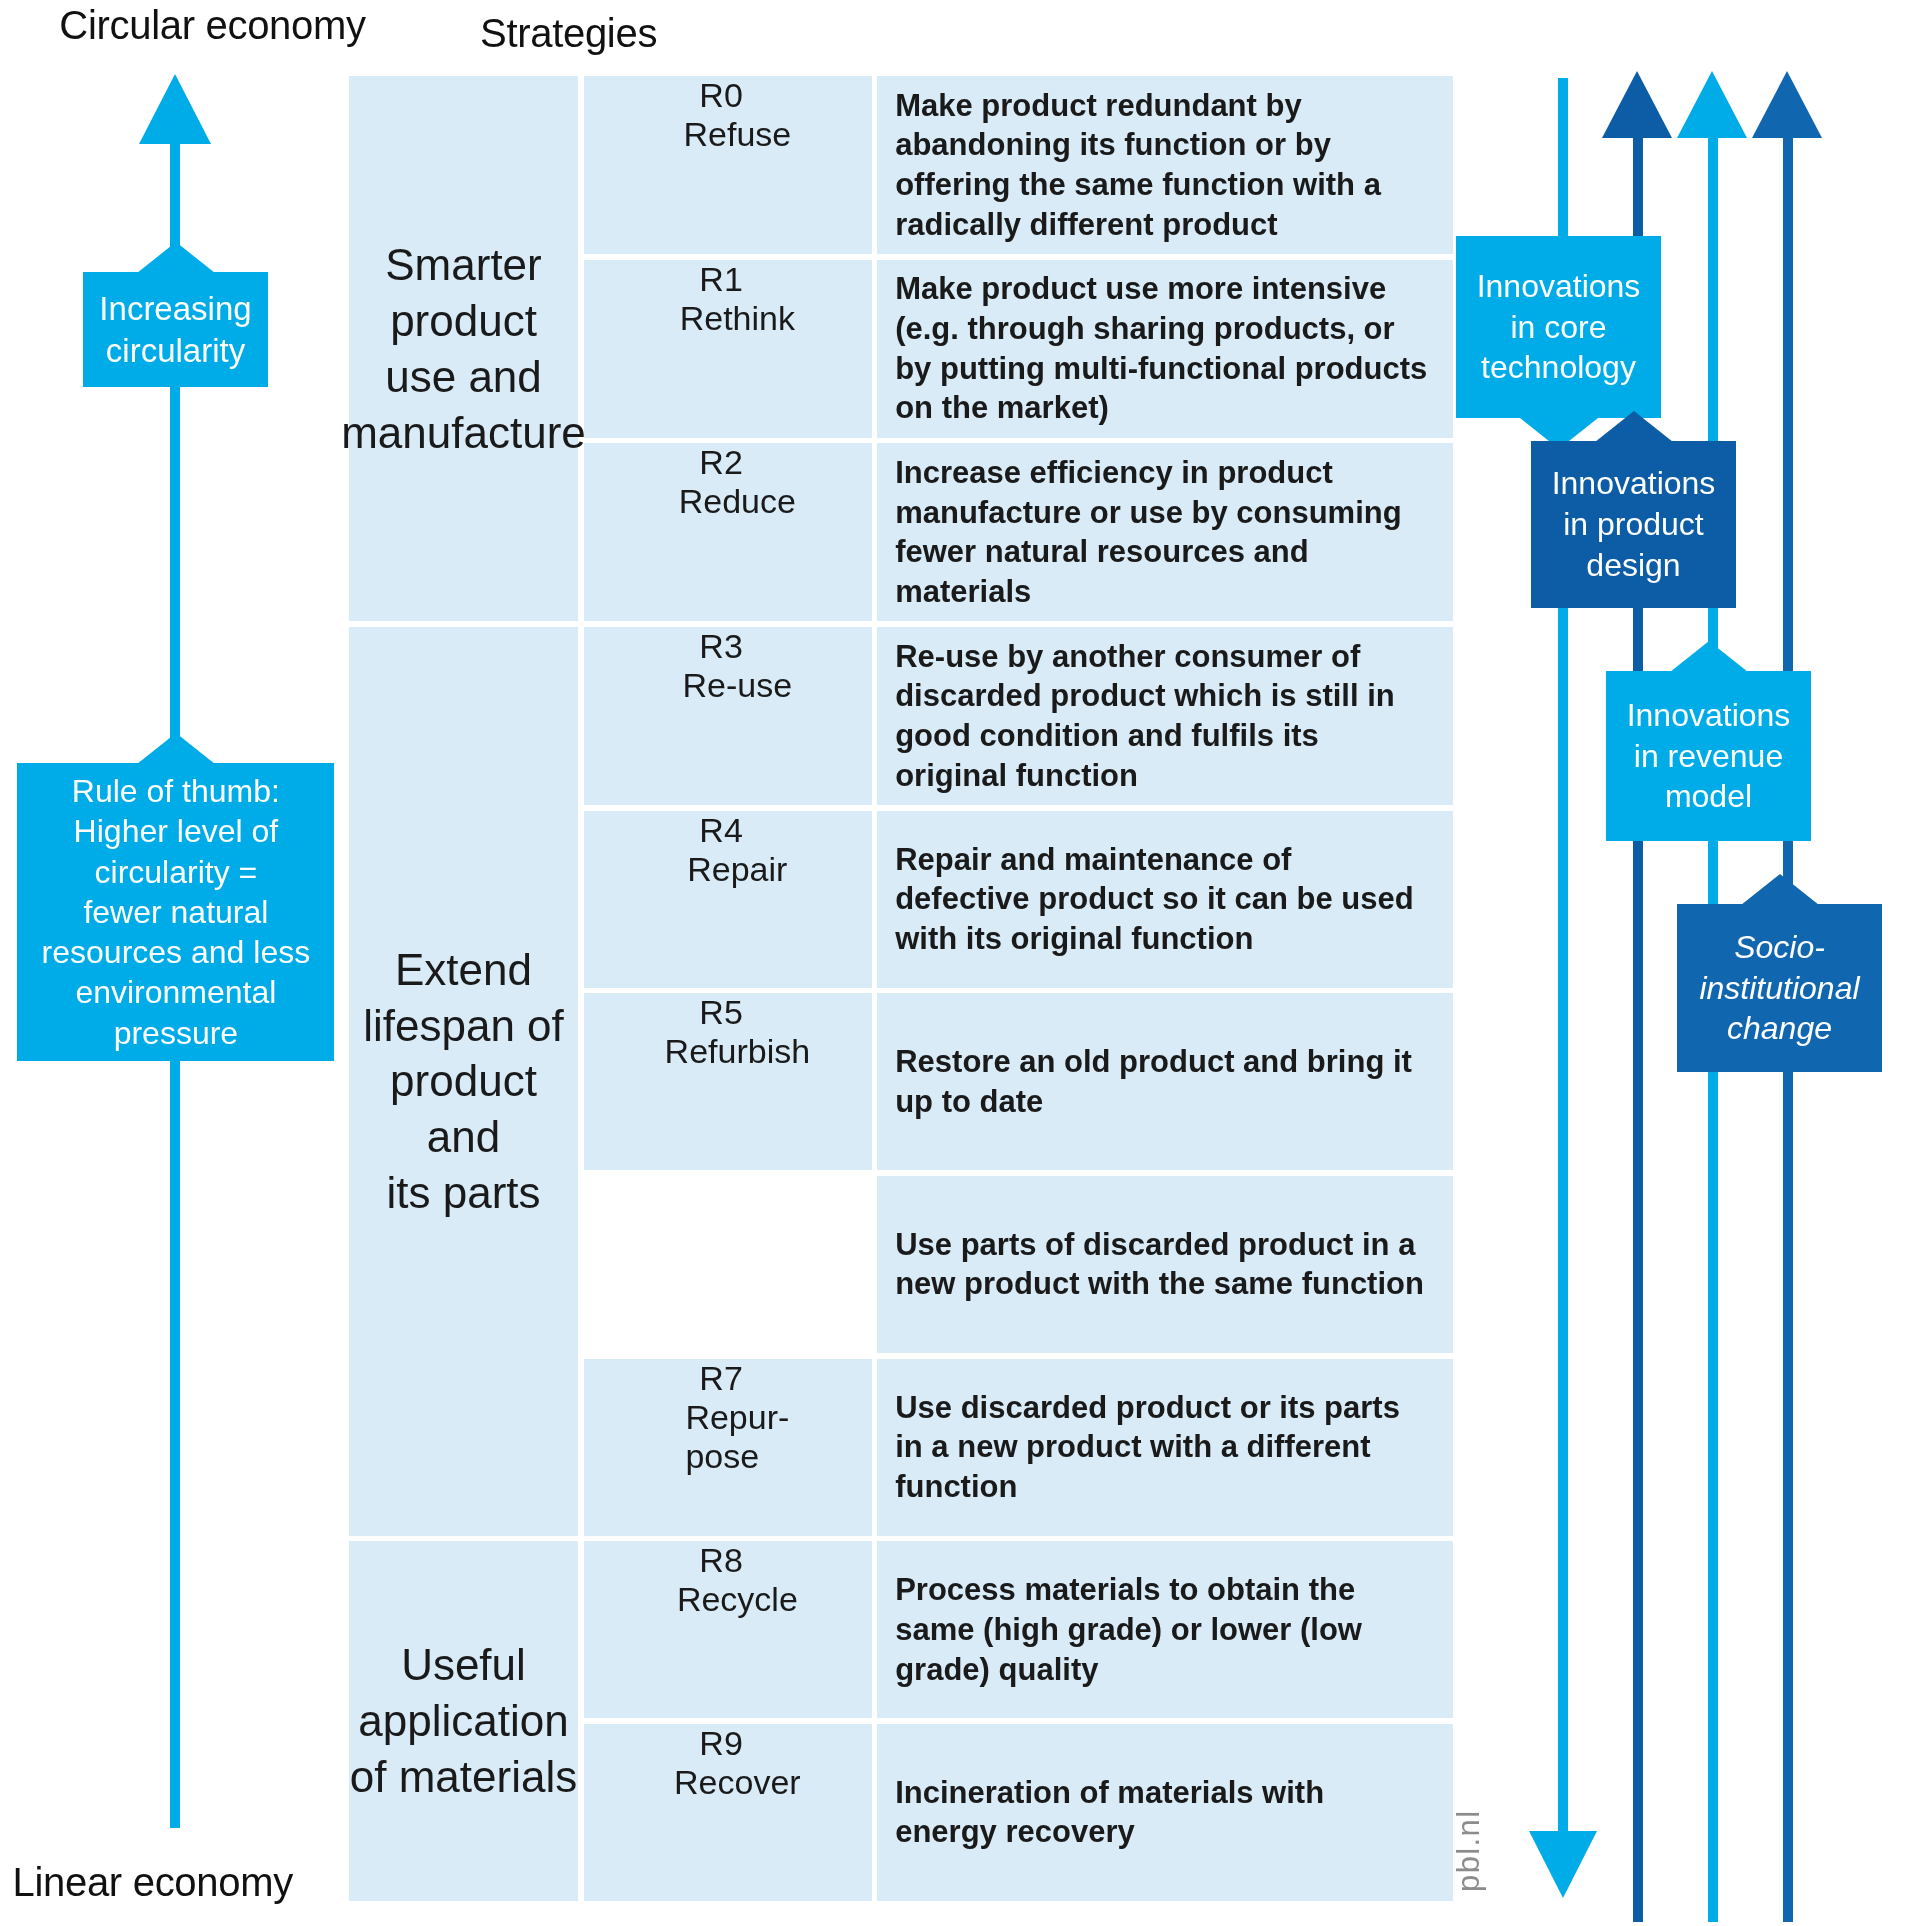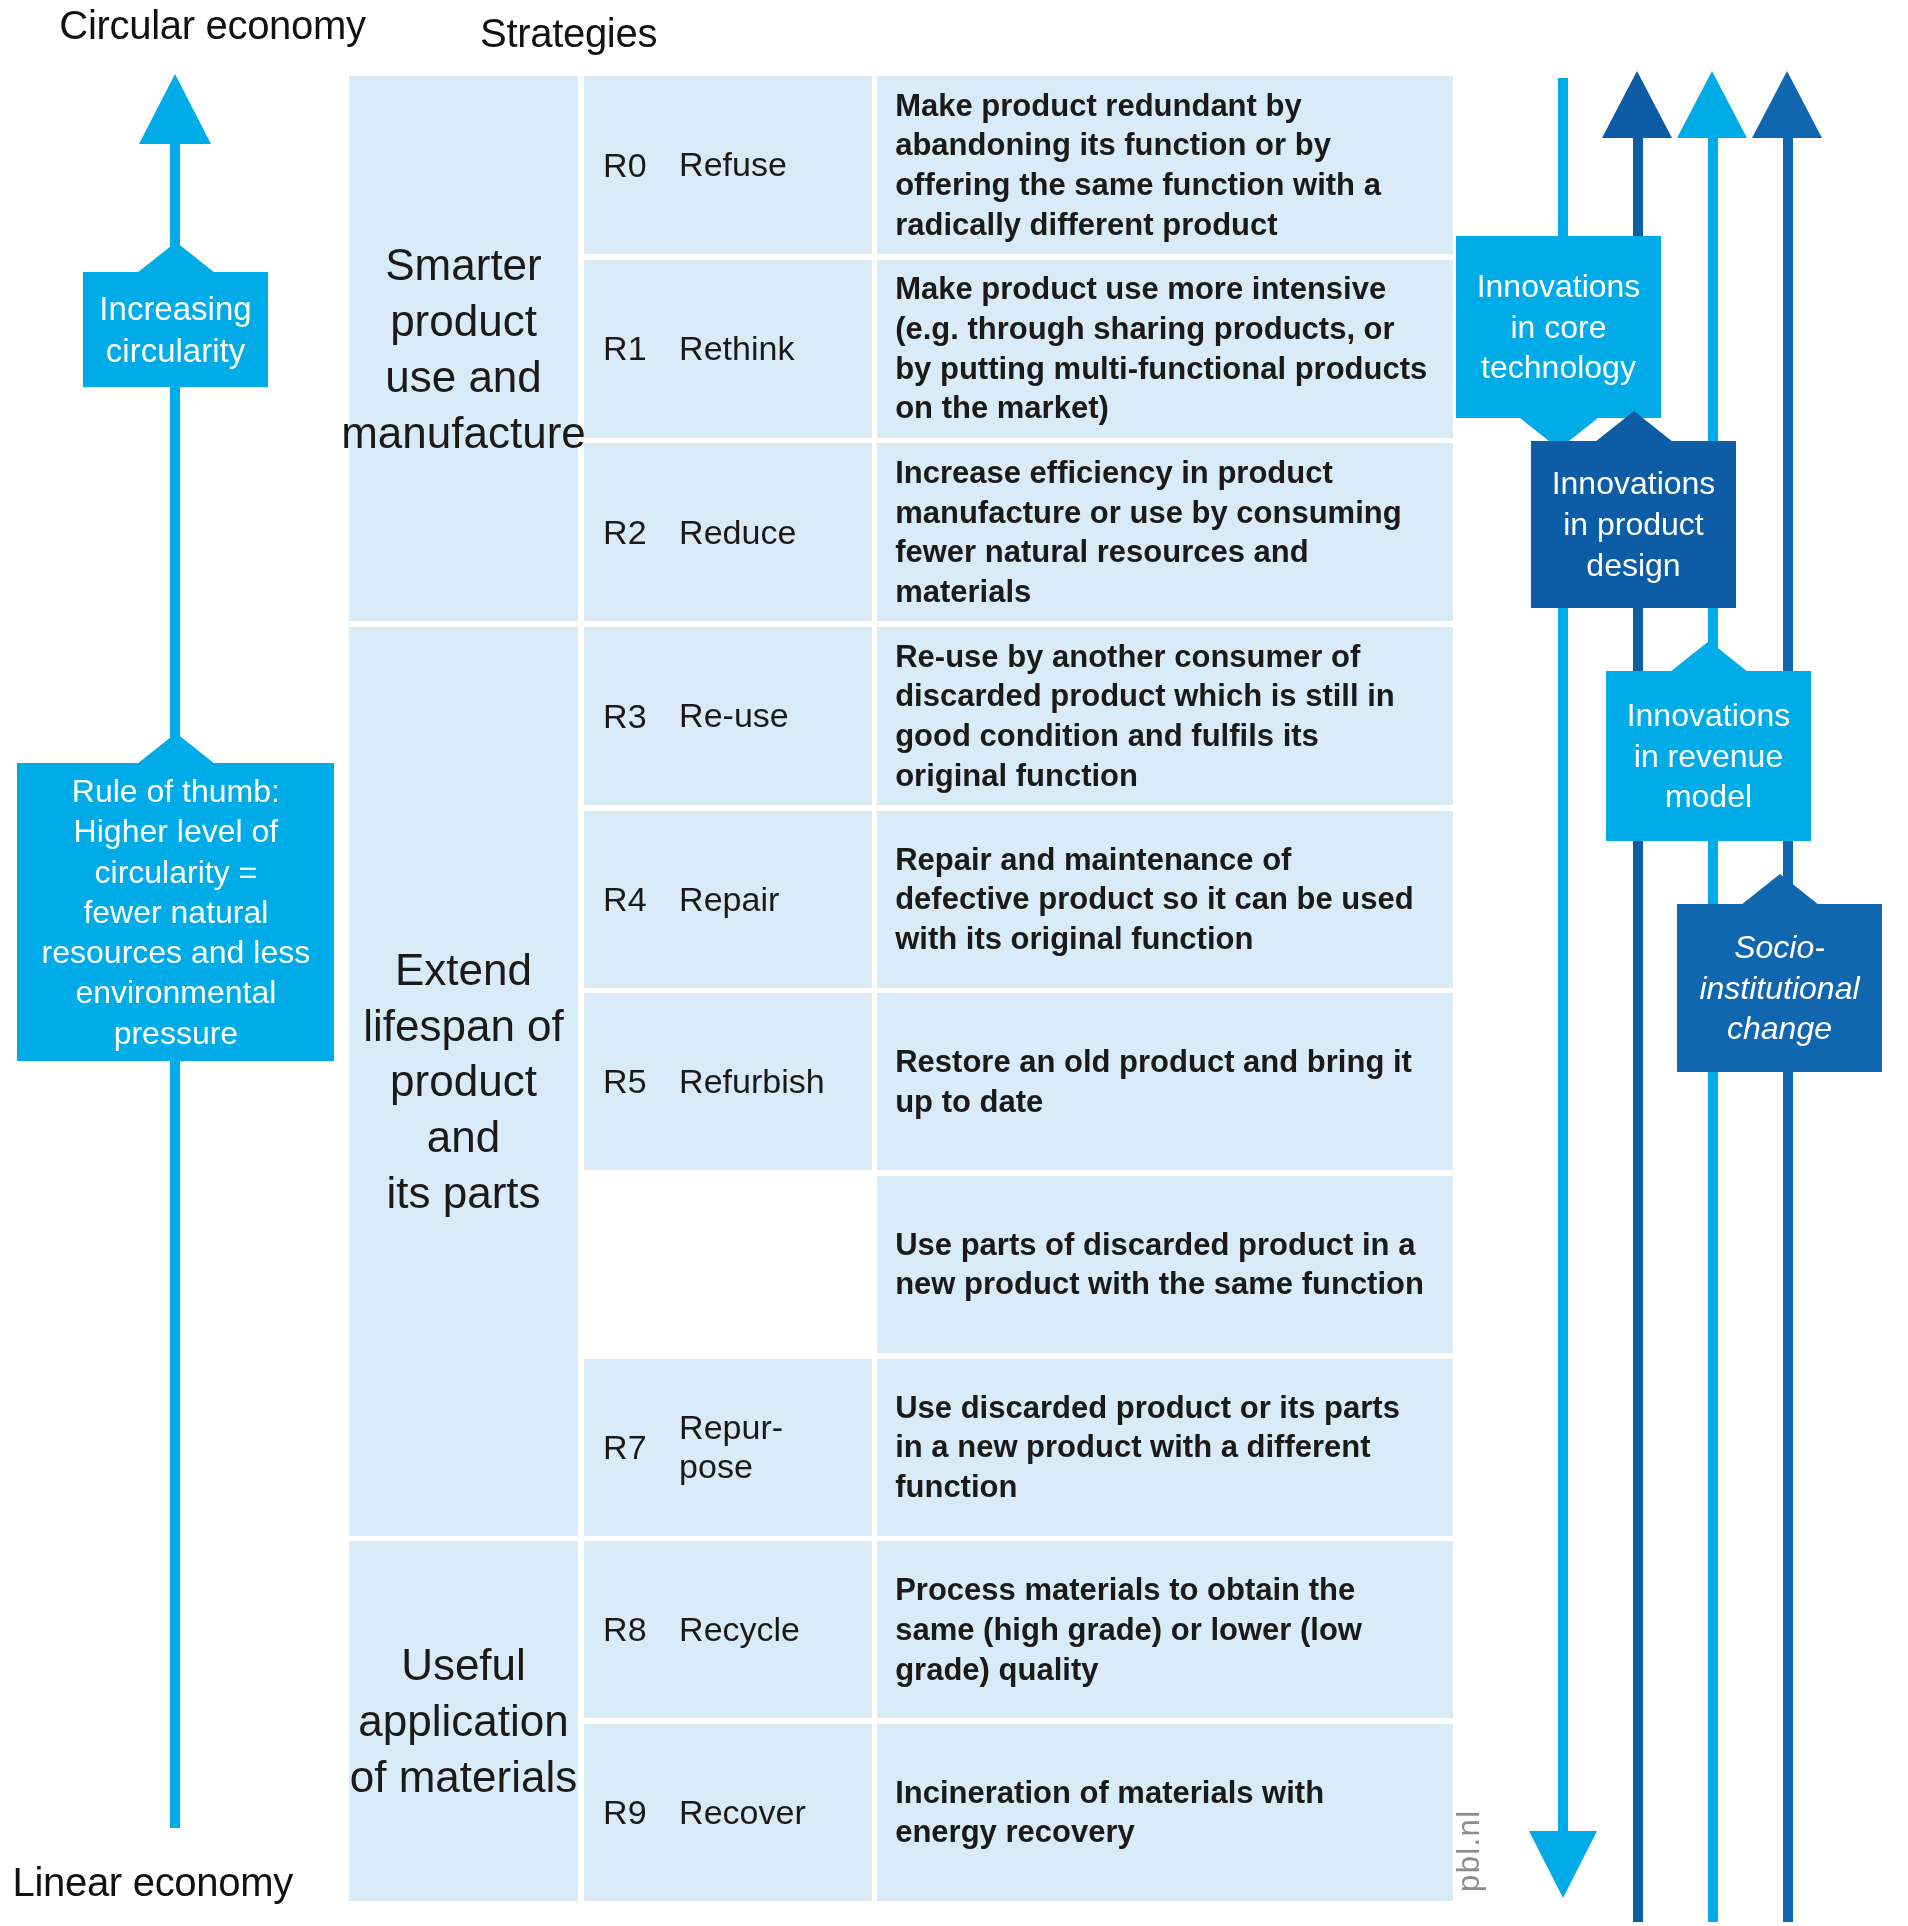--- a/index.html
+++ b/index.html
@@ -42,21 +42,21 @@
   .box-increasing{left:83px;top:272px;width:185px;height:115px;font-size:33px;line-height:1.25;}
   .box-rule{left:17.4px;top:763px;width:317px;height:298px;font-size:32px;line-height:1.26;}
 
   
   .rtable{position:absolute;left:349px;top:76px;width:1104px;height:1825px;display:grid;grid-template-columns:229px 288px auto;grid-template-rows:repeat(10,1fr);gap:5.6px;background:#ffffff;}
   .rtable > div{background:var(--cell);}
   .gcell{display:flex;align-items:center;justify-content:center;text-align:center;font-size:44px;line-height:1.27;white-space:pre-line;}
   .g1{grid-column:1;grid-row:1 / span 3;}
   .g2{grid-column:1;grid-row:4 / span 5;}
   .g3{grid-column:1;grid-row:9 / span 2;}
-  .ncell{grid-column:2;display:flex;align-items:center;padding-left:19.5px;font-size:34px;}
+  .ncell{grid-column:2;display:flex;align-items:center;padding-left:19.5px;font-size:34px;flex-direction:column;}
   .rcode{width:76px;flex:0 0 auto;}
   .rname{white-space:pre-line;line-height:1.15;}
   .dcell{grid-column:3;display:flex;align-items:center;padding:9.7px 21px 9.7px 18px;font-size:31px;line-height:1.28;font-weight:bold;}
 
   
   .l1{left:1558px;top:78px;width:10.4px;height:1754px;background:var(--cyan);}
   .l1-head{left:1529px;top:1831px;border-left:34px solid transparent;border-right:34px solid transparent;border-top:67px solid var(--cyan);}
   .l2{left:1633px;top:136px;width:10.4px;height:1786px;background:var(--dark);}
   .l2-head{left:1602px;top:71px;border-left:35px solid transparent;border-right:35px solid transparent;border-bottom:67px solid var(--dark);}
   .l3{left:1708px;top:136px;width:10.4px;height:1786px;background:var(--cyan);}

